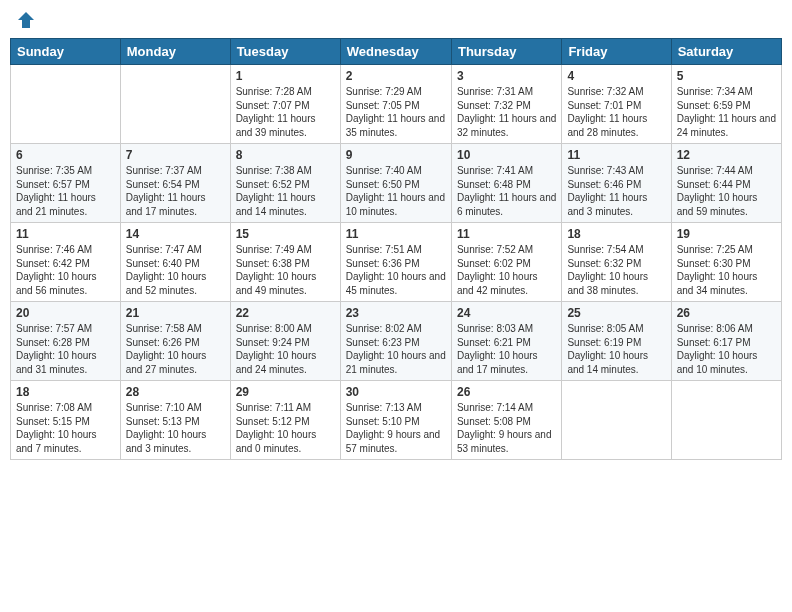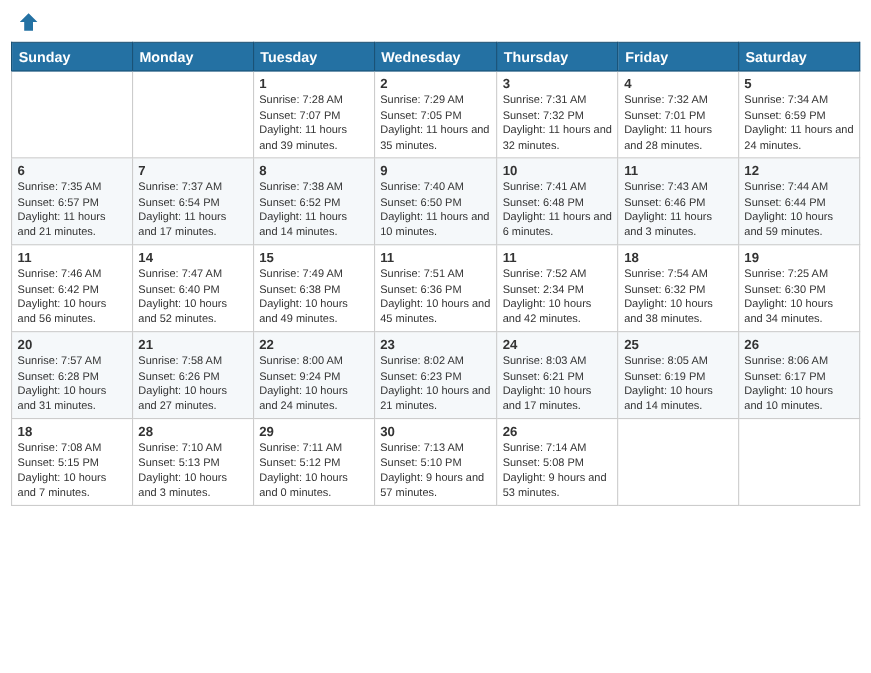--- a/index.html
+++ b/index.html
@@ -237,21 +237,21 @@
         <td>
           <span class="day-num">11</span>
           <div class="cell-content">Sunrise: 7:51 AM
 Sunset: 6:36 PM
 Daylight: 10 hours
 and 45 minutes.</div>
         </td>
         <td>
           <span class="day-num">11</span>
           <div class="cell-content">Sunrise: 7:52 AM
-Sunset: 2:34 PM
+Sunset: 6:02 PM
 Daylight: 10 hours
 and 42 minutes.</div>
         </td>
         <td>
           <span class="day-num">18</span>
           <div class="cell-content">Sunrise: 7:54 AM
 Sunset: 6:32 PM
 Daylight: 10 hours
 and 38 minutes.</div>
         </td>

